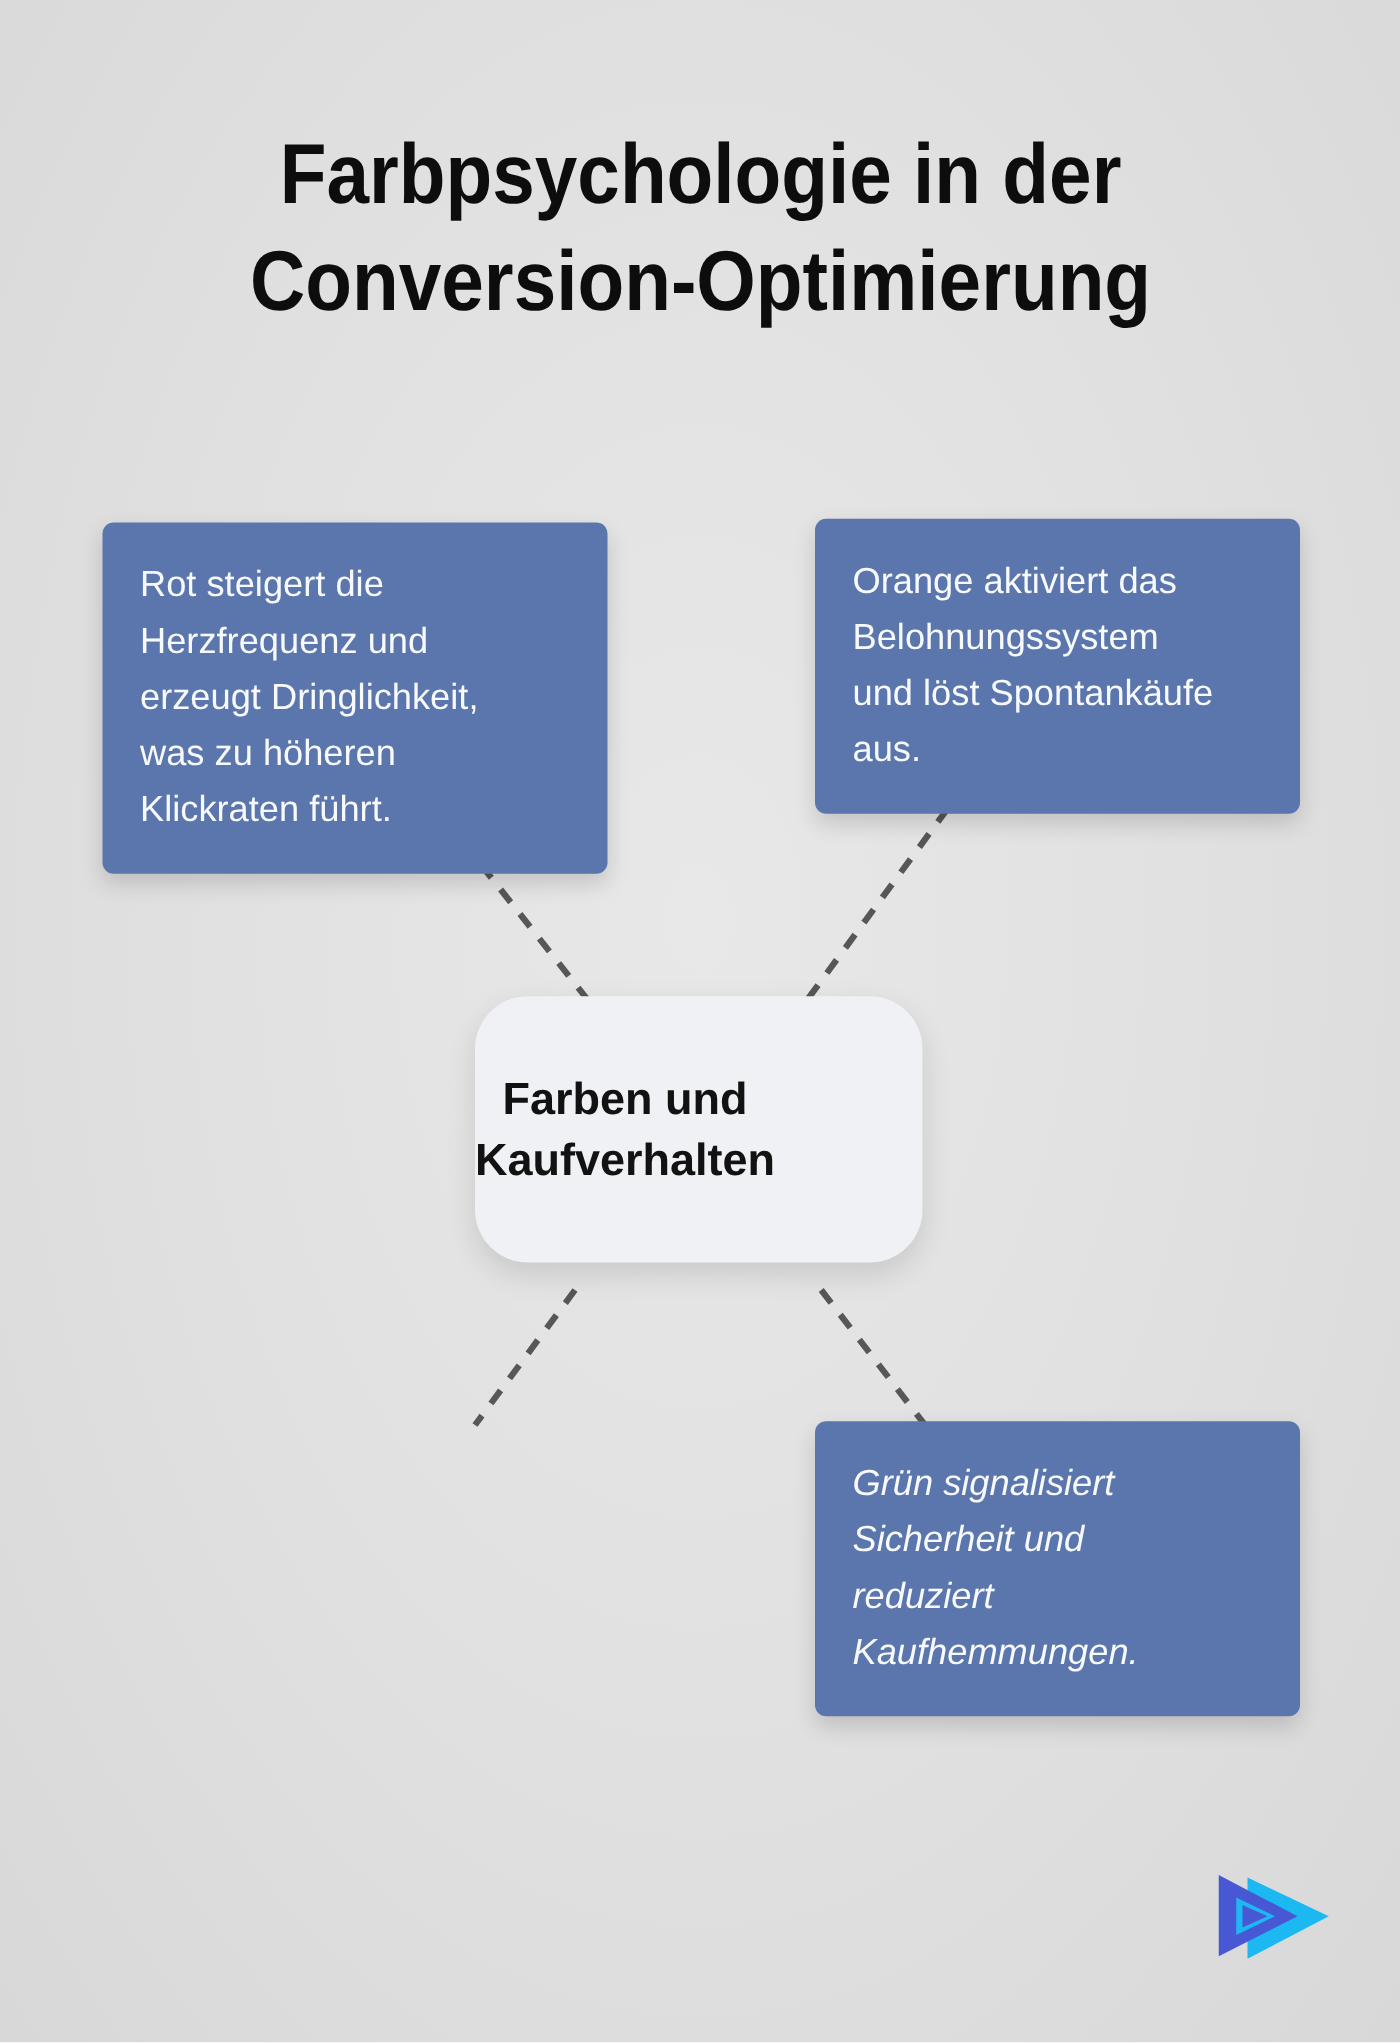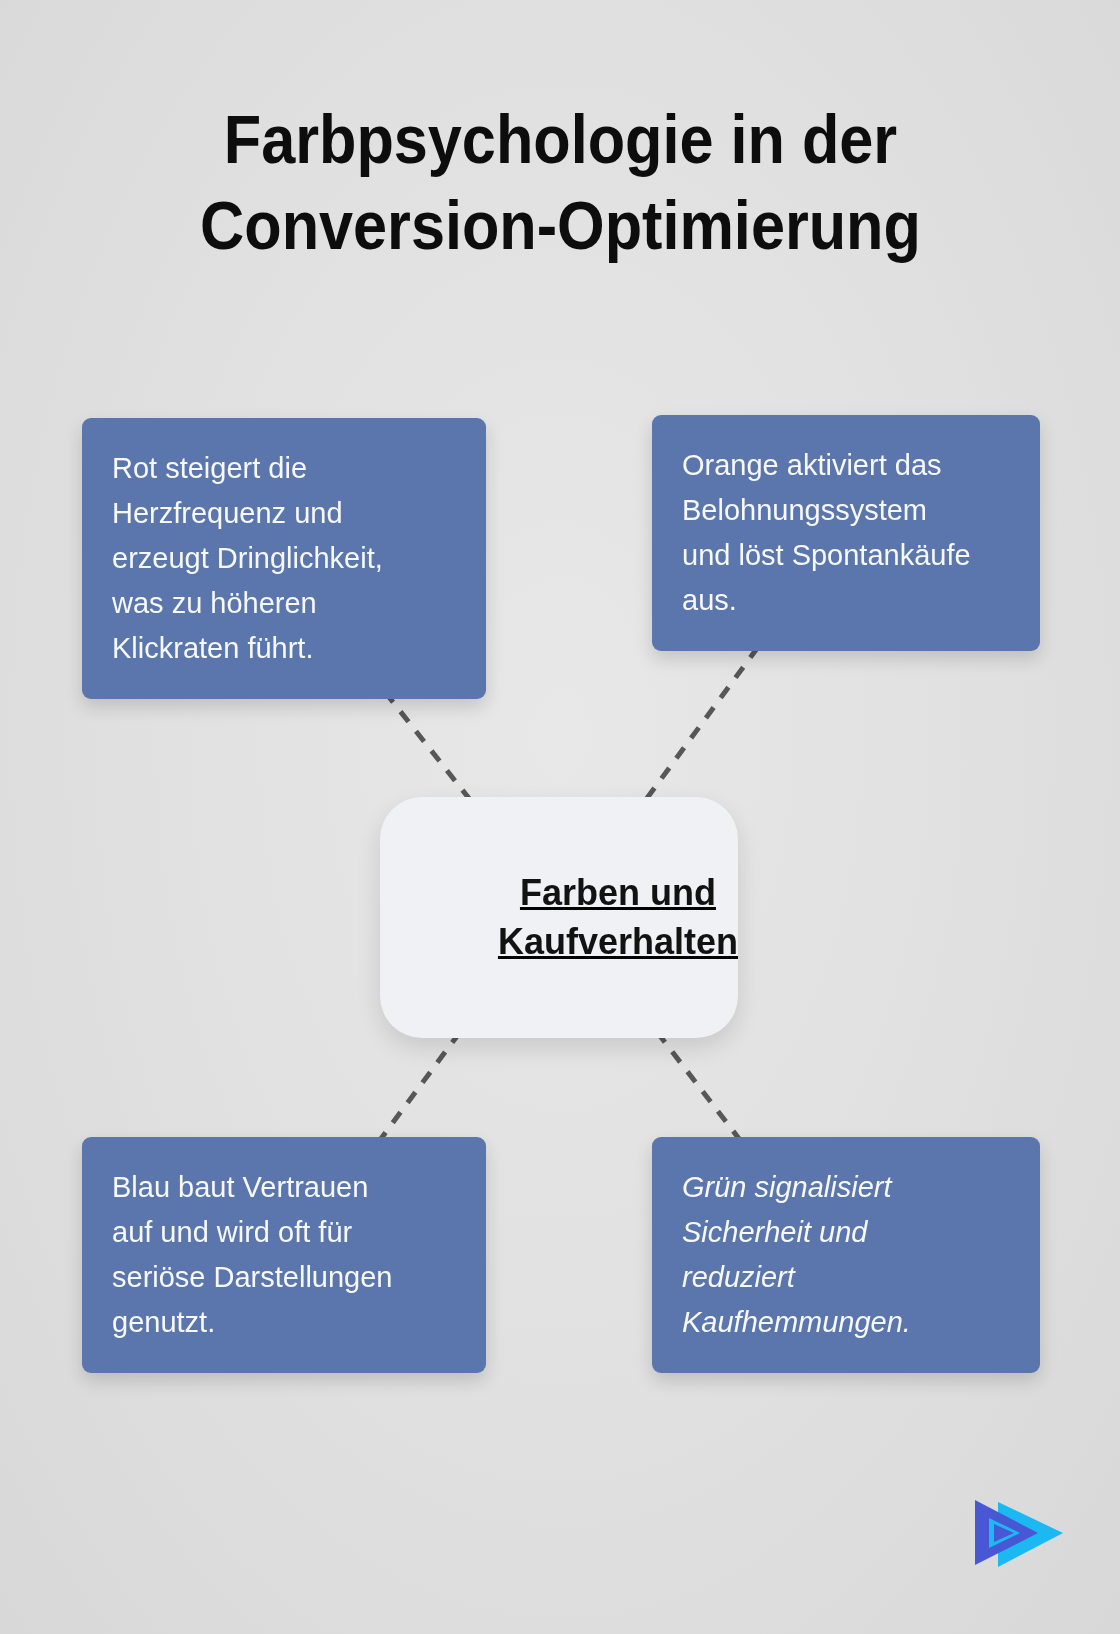--- a/index.html
+++ b/index.html
@@ -52,27 +52,26 @@
     display:flex;align-items:center;
     box-shadow:0 8px 18px rgba(0,0,0,0.15);
     white-space:pre-line;
   }
   .node-top-left   {left:82px;  top:418px;  width:404px; height:281px;}
   .node-top-right  {left:652px; top:415px;  width:388px; height:236px;}
   .node-bottom-left{left:82px;  top:1137px; width:404px; height:236px;}
   .node-bottom-right{left:652px;top:1137px; width:388px; height:236px;font-style:italic;}
   .center-node{
     position:absolute;z-index:3;
-    left:380px;top:797px;width:358px;height:241px;
+    left:380px;top:797px;width:358px;height:213px;
     background:var(--center-bg);
     border-radius:42px;
     box-shadow:0 10px 24px rgba(0,0,0,0.12);
-    display:flex;align-items:center;justify-content:flex-end;
+    display:flex;align-items:center;justify-content:flex-start;
     text-align:center;
-    text-decoration:underline;
   }
   .center-node .label{
     font-size:36px;line-height:1.35;font-weight:700;
     color:var(--center-text);
     white-space:pre-line;
   }
   .logo{
     position:absolute;z-index:2;
     right:56px;top:1494px;height:78px;
     display:flex;align-items:center;gap:10px;
@@ -111,26 +110,20 @@
 Belohnungssystem
 und löst Spontankäufe
 aus.</span>
   </div>
 
   <div class="center-node">
     <span class="label">Farben und
 Kaufverhalten</span>
   </div>
 
-  <div class="node-card node-bottom-left">
-    <span>Blau baut Vertrauen
-auf und wird oft für
-seriöse Darstellungen
-genutzt.</span>
-  </div>
 
   <div class="node-card node-bottom-right">
     <span>Grün signalisiert
 Sicherheit und
 reduziert
 Kaufhemmungen.</span>
   </div>
 
   <div class="logo">
     <svg width="92" height="74" viewBox="0 0 92 74">

